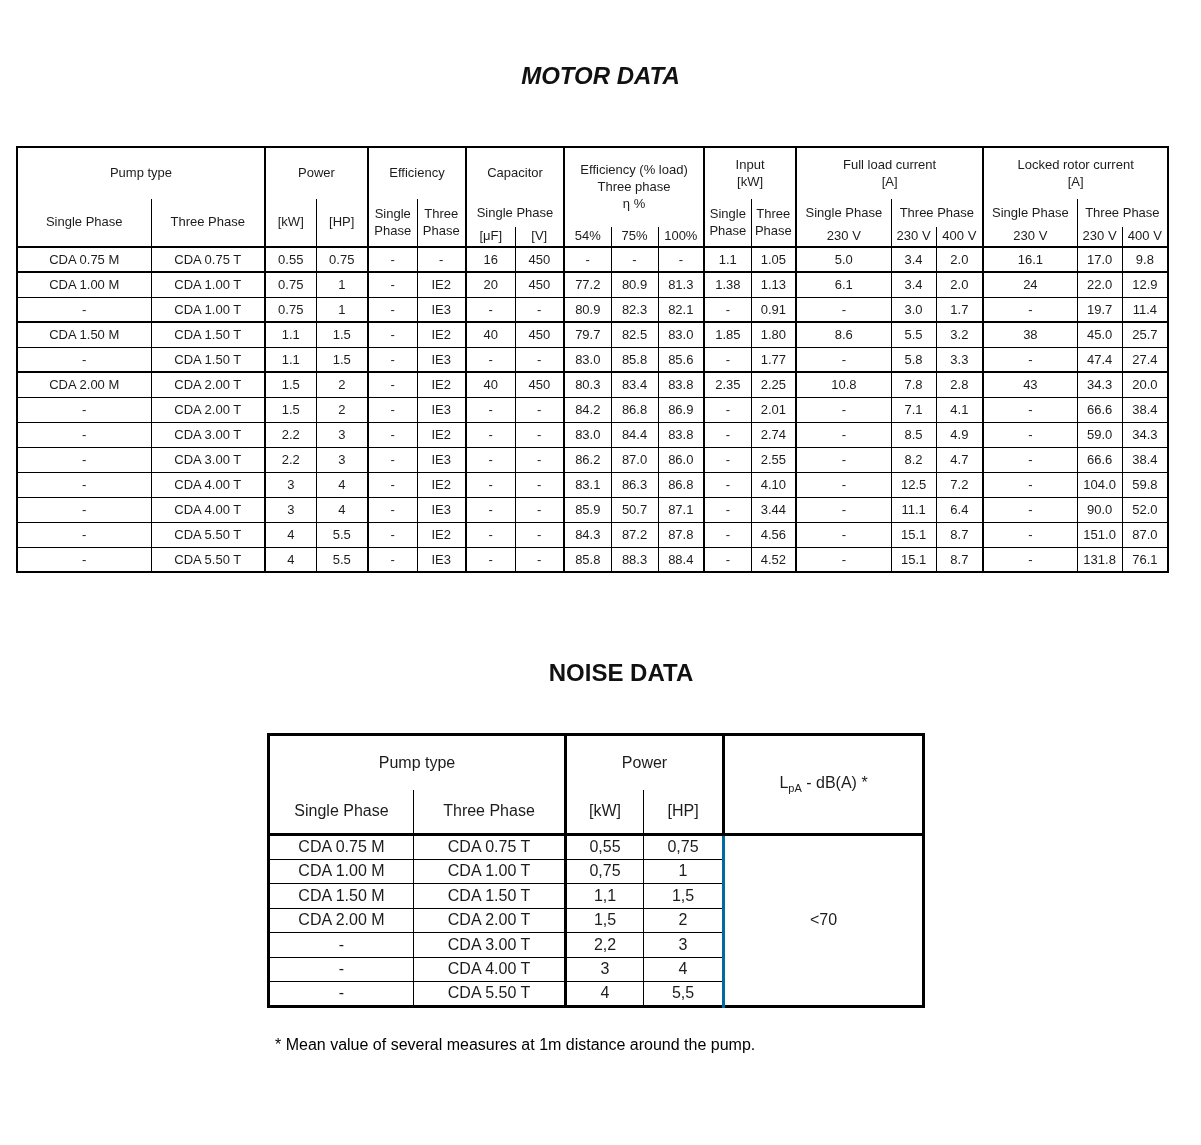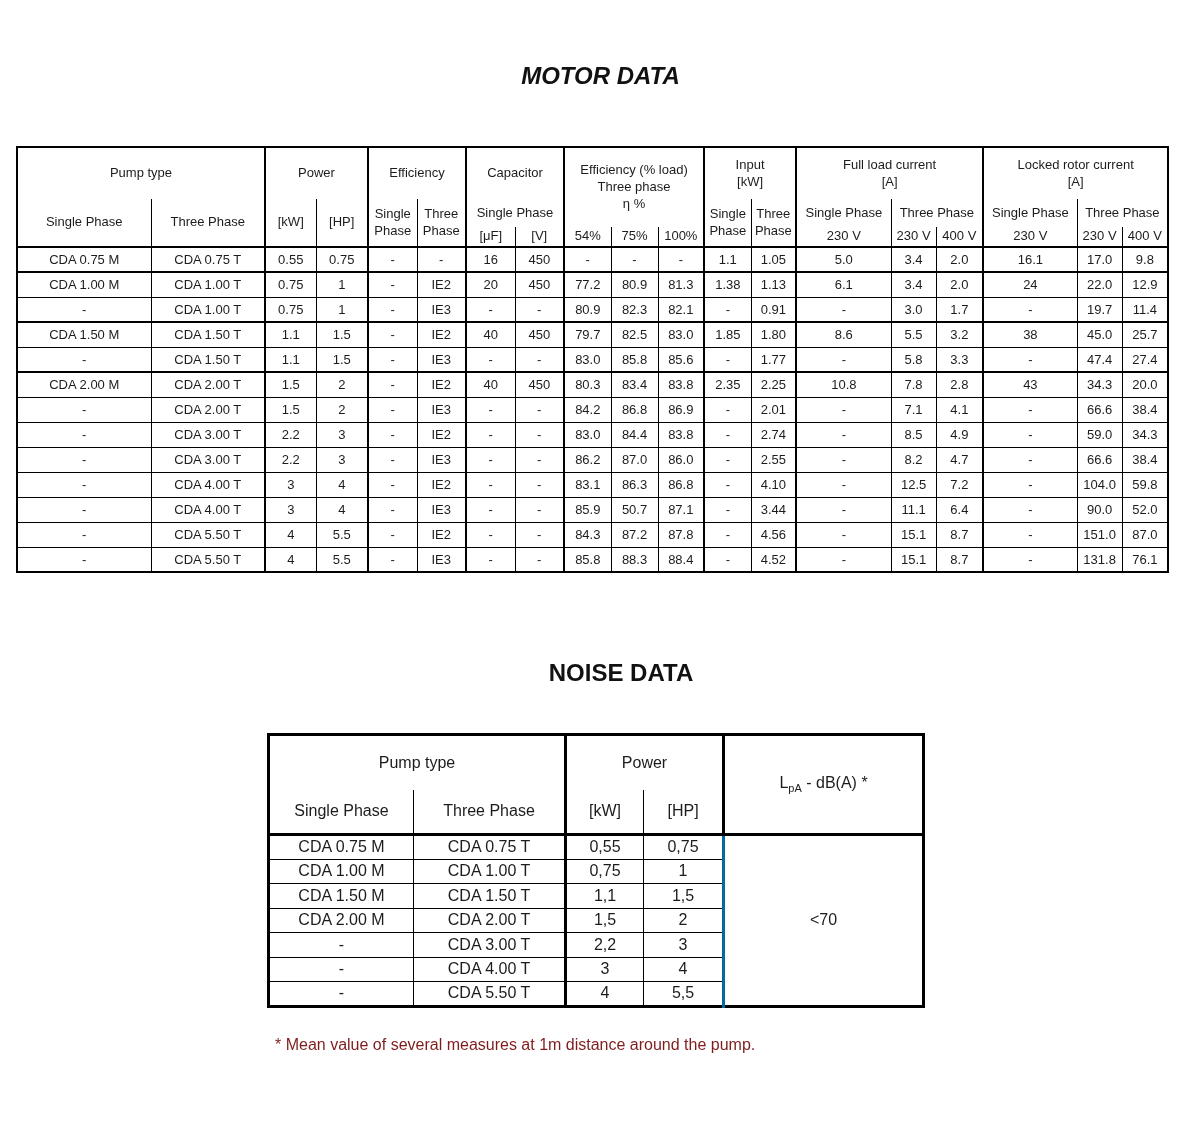--- a/index.html
+++ b/index.html
@@ -52,21 +52,21 @@
   .nl3 { border-left: 3px solid #000; }
   .noise tbody td { border-top: 1px solid #000; border-left: 1px solid #000; height: 24.5px; }
   .noise tbody td:first-child { border-left: none; }
   .noise tbody td:nth-child(3) { border-left: 3px solid #000; }
   .noise tbody td:nth-child(5) { border-left: 3px solid #0369a1; }
   .noise tbody tr:first-child td { border-top: 3px solid #000; }
   .noise tbody td.merged { vertical-align: middle; }
   .noise sub { font-size: 11px; }
 
   
-  .footnotes { margin: 28px 0 0 275px; font-size: 16px; color: #7f1d1d; }
+  .footnotes { margin: 28px 0 0 275px; font-size: 16px; color: #000000; }
   .footnotes p { margin: 0 0 11px 0; }
 </style>
 </head>
 <body>
 
 <div>
 
   <h1 class="title" id="motor-title">MOTOR DATA</h1>
 
   <table class="motor">

